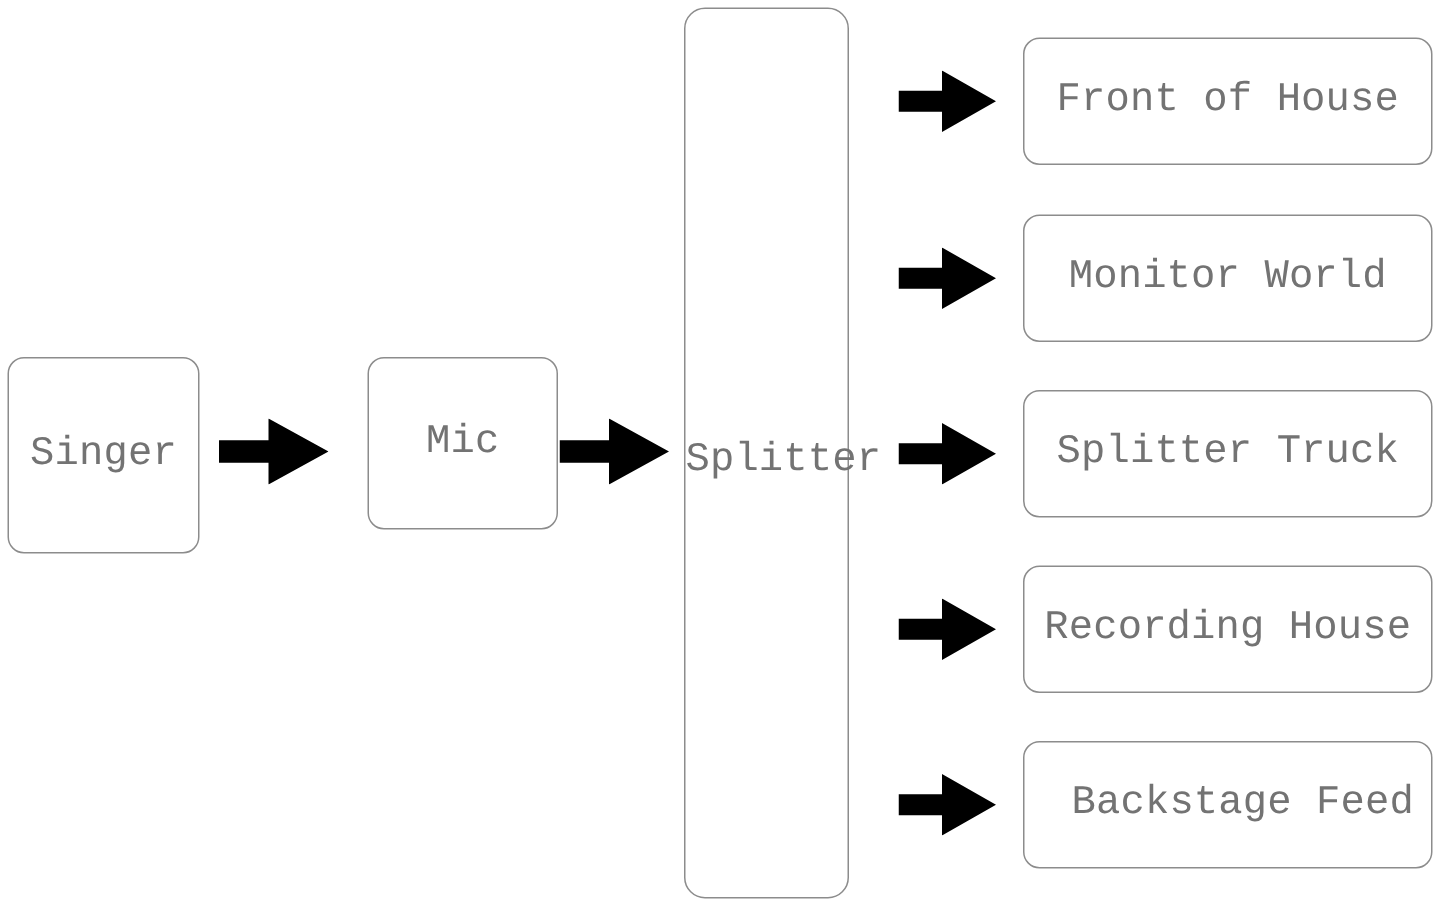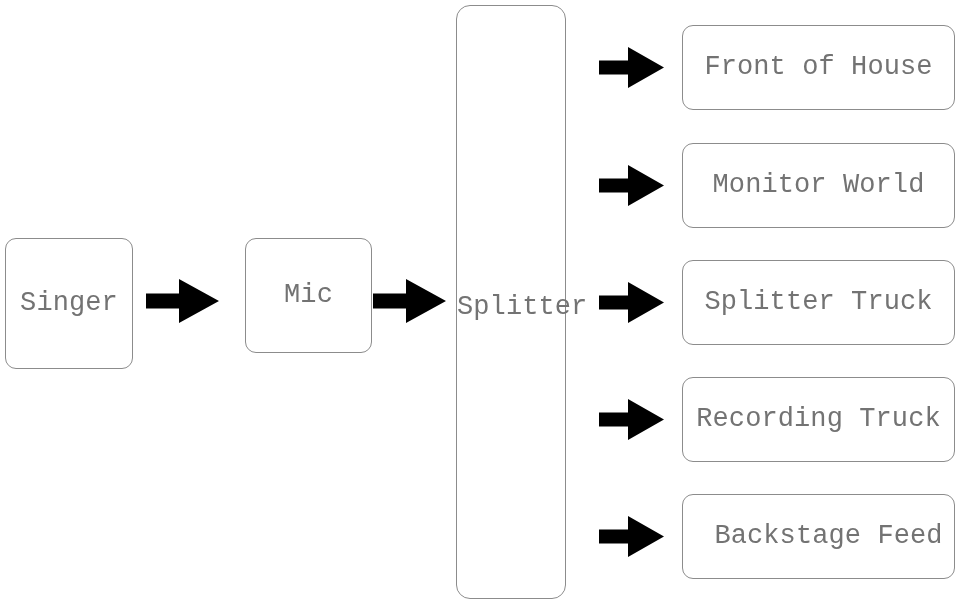--- a/index.html
+++ b/index.html
@@ -170,19 +170,19 @@
   <div class="node-box box-dest dest-0">
     <span class="node-label">Front of House</span>
   </div>
   <div class="node-box box-dest dest-1">
     <span class="node-label">Monitor World</span>
   </div>
   <div class="node-box box-dest dest-2">
     <span class="node-label">Splitter Truck</span>
   </div>
   <div class="node-box box-dest dest-3">
-    <span class="node-label">Recording Truck</span>
+    <span class="node-label">Recording House</span>
   </div>
   <div class="node-box box-dest dest-4">
     <span class="node-label">Backstage Feed</span>
   </div>
 
 </div>
 
 </body></html>

